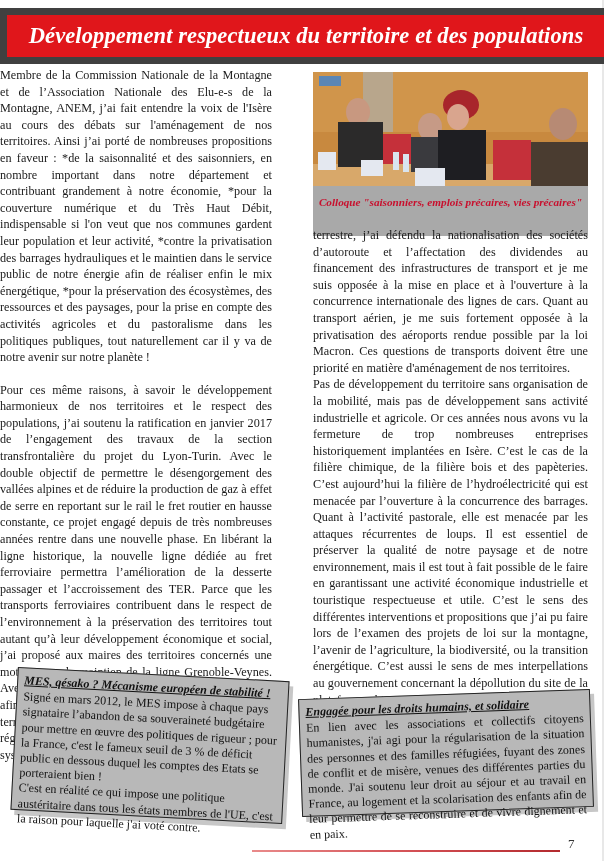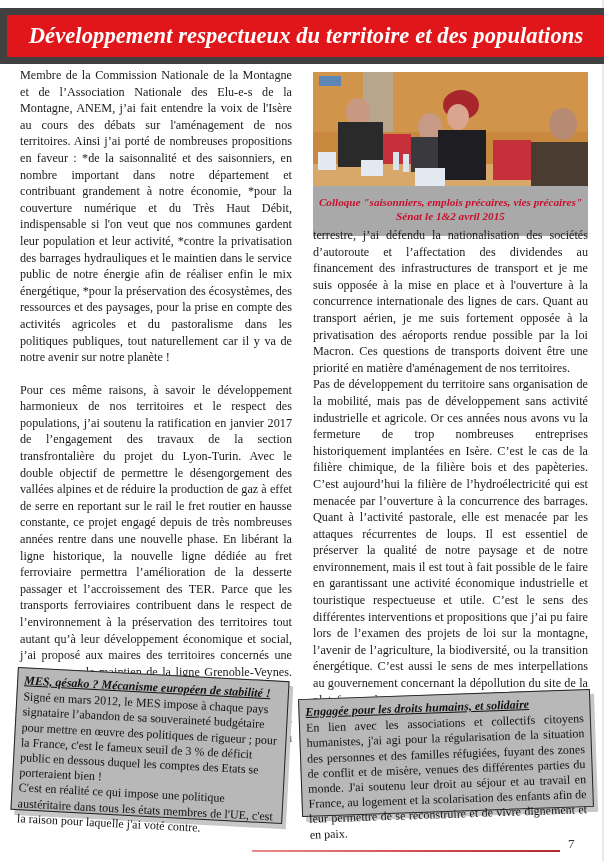--- a/index.html
+++ b/index.html
@@ -16,21 +16,21 @@
   .banner h1 {
     margin:0; color:#fff; font-style:italic; font-weight:bold;
     font-size:22.5px; letter-spacing:0.1px;
     font-family:"Liberation Serif", serif;
   }
   .col {
     position:absolute; font-size:12.2px; line-height:16.6px; text-align:justify;
   }
   .col p { margin:0; }
   .col p + p.gap { margin-top:16px; }
-  #col-left { left:20px; top:67px; width:272px; }
+  #col-left { left:0; top:67px; width:272px; }
   #col-right { left:313px; top:227px; width:275px; }
 
   .photo {
     position:absolute; left:313px; top:72px; width:275px; height:164px;
     background:#b0b0b0;
   }
   .photo svg { position:absolute; left:0; top:0; width:275px; height:114px; }
   .caption {
     position:absolute; left:0; top:114px; width:275px; height:50px;
     background:#a9a9a9; text-align:center; color:#c8102e;
@@ -97,21 +97,20 @@
     <ellipse cx="250" cy="52" rx="14" ry="16" fill="#b78a74"></ellipse>
     <rect x="218" y="70" width="57" height="44" fill="#4a3c30"></rect>
     <rect x="5" y="80" width="18" height="18" fill="#e4e8f0"></rect>
     <rect x="48" y="88" width="22" height="16" fill="#e4e8f0"></rect>
     <rect x="102" y="96" width="30" height="18" fill="#e4e8f0"></rect>
     <rect x="80" y="80" width="6" height="18" fill="#d9e4ee"></rect>
     <rect x="90" y="82" width="6" height="18" fill="#d9e4ee"></rect>
   </svg>
   <div class="caption">
     <div>Colloque "saisonniers, emplois précaires, vies précaires"</div>
-    <div>Sénat le 1&amp;2 avril 2015</div>
   </div>
 </div>
 
 <div class="col" id="col-right">
   <p>terrestre, j’ai défendu la nationalisation des sociétés d’autoroute et l’affectation des dividendes au financement des infrastructures de transport et je me suis opposée à la mise en place et à l'ouverture à la concurrence internationale des lignes de cars. Quant au transport aérien, je me suis fortement opposée à la privatisation des aéroports rendue possible par la loi Macron. Ces questions de transports doivent être une priorité en matière d'aménagement de nos territoires.</p>
   <p>Pas de développement du territoire sans organisation de la mobilité, mais pas de développement sans activité industrielle et agricole. Or ces années nous avons vu la fermeture de trop nombreuses entreprises historiquement implantées en Isère. C’est le cas de la filière chimique, de la filière bois et des papèteries. C’est aujourd’hui la filière de l’hydroélectricité qui est menacée par l’ouverture à la concurrence des barrages. Quant à l’activité pastorale, elle est menacée par les attaques récurrentes de loups. Il est essentiel de préserver la qualité de notre paysage et de notre environnement, mais il est tout à fait possible de le faire en garantissant une activité économique industrielle et touristique respectueuse et utile. C’est le sens des différentes interventions et propositions que j’ai pu faire lors de l’examen des projets de loi sur la montagne, l’avenir de l’agriculture, la biodiversité, ou la transition énergétique. C’est aussi le sens de mes interpellations au gouvernement concernant la dépollution du site de la plateforme chimique de Pont de Claix, le traitement des déchets toxiques à Roussillon ou l’abandon de l’usage des néonicotinoïdes tueurs  d’abeilles.</p>
 </div>
 
 <div class="box" id="box-mes">
   <span class="box-title">MES, qésako ? Mécanisme européen de stabilité !</span>

